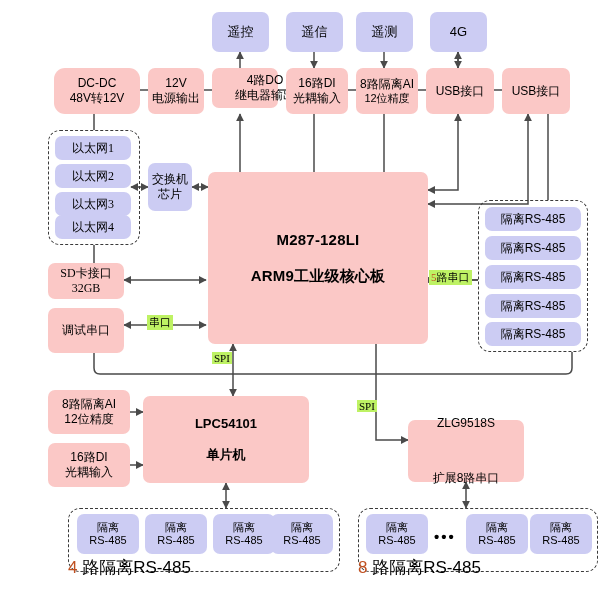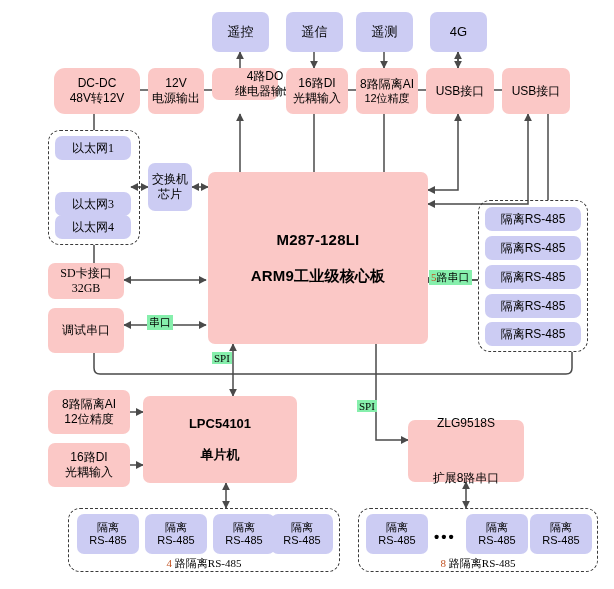--- a/index.html
+++ b/index.html
@@ -55,32 +55,31 @@
     position:absolute;
     box-sizing:border-box;
     border:1.6px dashed #3a3a3a;
     border-radius:12px;
     z-index:1;
     background:transparent;
   }
   .grouplabel{
     position:absolute;
     z-index:4;
-    font-size:11px;
+    font-size:17px;
     color:#000;
     white-space:nowrap;
-    text-align:center;
-    font-family:Liberation Serif, serif;
+    text-align:left;
   }
   .wirelabel{
     position:absolute;
     z-index:4;
     font-size:11px;
     color:#000;
-    background:#86efac;
+    background:#bef264;
     padding:0 2px;
     white-space:nowrap;
     font-family:"Liberation Serif","DejaVu Serif",serif;
   }
   .accentnum{ color:#c05020; }
   .dots{
     position:absolute;
     z-index:4;
     font-size:15px;
     font-weight:bold;
@@ -172,21 +171,21 @@
   </div>
 
   <div class="node pink fs12" style="left:54px;top:68px;width:86px;height:46px;border-radius:11px;">
     <span class="l1">DC-DC</span>
     <span class="l2">48V转12V</span>
   </div>
   <div class="node pink fs12" style="left:148px;top:68px;width:56px;height:46px;">
     <span class="l1">12V</span>
     <span class="l2">电源输出</span>
   </div>
-  <div class="node pink fs12" style="left:212px;top:68px;width:66px;height:32px;padding-left:40px;">
+  <div class="node pink fs12" style="left:212px;top:68px;width:66px;height:40px;padding-left:40px;">
     <span class="l1">4路DO</span>
     <span class="l2">继电器输出</span>
   </div>
   <div class="node pink fs12" style="left:286px;top:68px;width:62px;height:46px;">
     <span class="l1">16路DI</span>
     <span class="l2">光耦输入</span>
   </div>
   <div class="node pink fs12" style="left:356px;top:68px;width:62px;height:46px;">
     <span class="l1">8路隔离AI</span>
     <span class="l2 fs11">12位精度</span>
@@ -195,20 +194,23 @@
     <span class="l1">USB接口</span>
   </div>
   <div class="node pink fs12" style="left:502px;top:68px;width:68px;height:46px;">
     <span class="l1">USB接口</span>
   </div>
 
   <div class="group" style="left:48px;top:130px;width:92px;height:115px;"></div>
   <div class="node purple fs12 serifnode" style="left:55px;top:136px;width:76px;height:24px;">
     <span class="l1">以太网1</span>
   </div>
+  <div class="node purple fs12 serifnode" style="left:55px;top:164px;width:76px;height:24px;">
+    <span class="l1">以太网2</span>
+  </div>
   <div class="node purple fs12 serifnode" style="left:55px;top:192px;width:76px;height:24px;">
     <span class="l1">以太网3</span>
   </div>
   <div class="node purple fs12 serifnode" style="left:55px;top:215px;width:76px;height:24px;">
     <span class="l1">以太网4</span>
   </div>
 
   <div class="node purple fs12 serifnode" style="left:148px;top:163px;width:44px;height:48px;">
     <span class="l1">交换机</span>
     <span class="l2">芯片</span>
@@ -247,21 +249,21 @@
 
   <div class="node pink fs12" style="left:48px;top:390px;width:82px;height:44px;">
     <span class="l1">8路隔离AI</span>
     <span class="l2">12位精度</span>
   </div>
   <div class="node pink fs12" style="left:48px;top:443px;width:82px;height:44px;">
     <span class="l1">16路DI</span>
     <span class="l2">光耦输入</span>
   </div>
 
-  <div class="node pink mcu" style="left:143px;top:396px;width:154px;height:87px;">
+  <div class="node pink mcu" style="left:143px;top:396px;width:166px;height:87px;">
     <span class="l1">LPC54101</span>
     <span class="l2">单片机</span>
   </div>
 
   <div class="node pink fs12" style="left:408px;top:420px;width:116px;height:62px;gap:40px;">
     <span class="l1">ZLG9518S</span>
     <span class="l2">扩展8路串口</span>
   </div>
 
   <div class="group" style="left:68px;top:508px;width:272px;height:64px;"></div>

